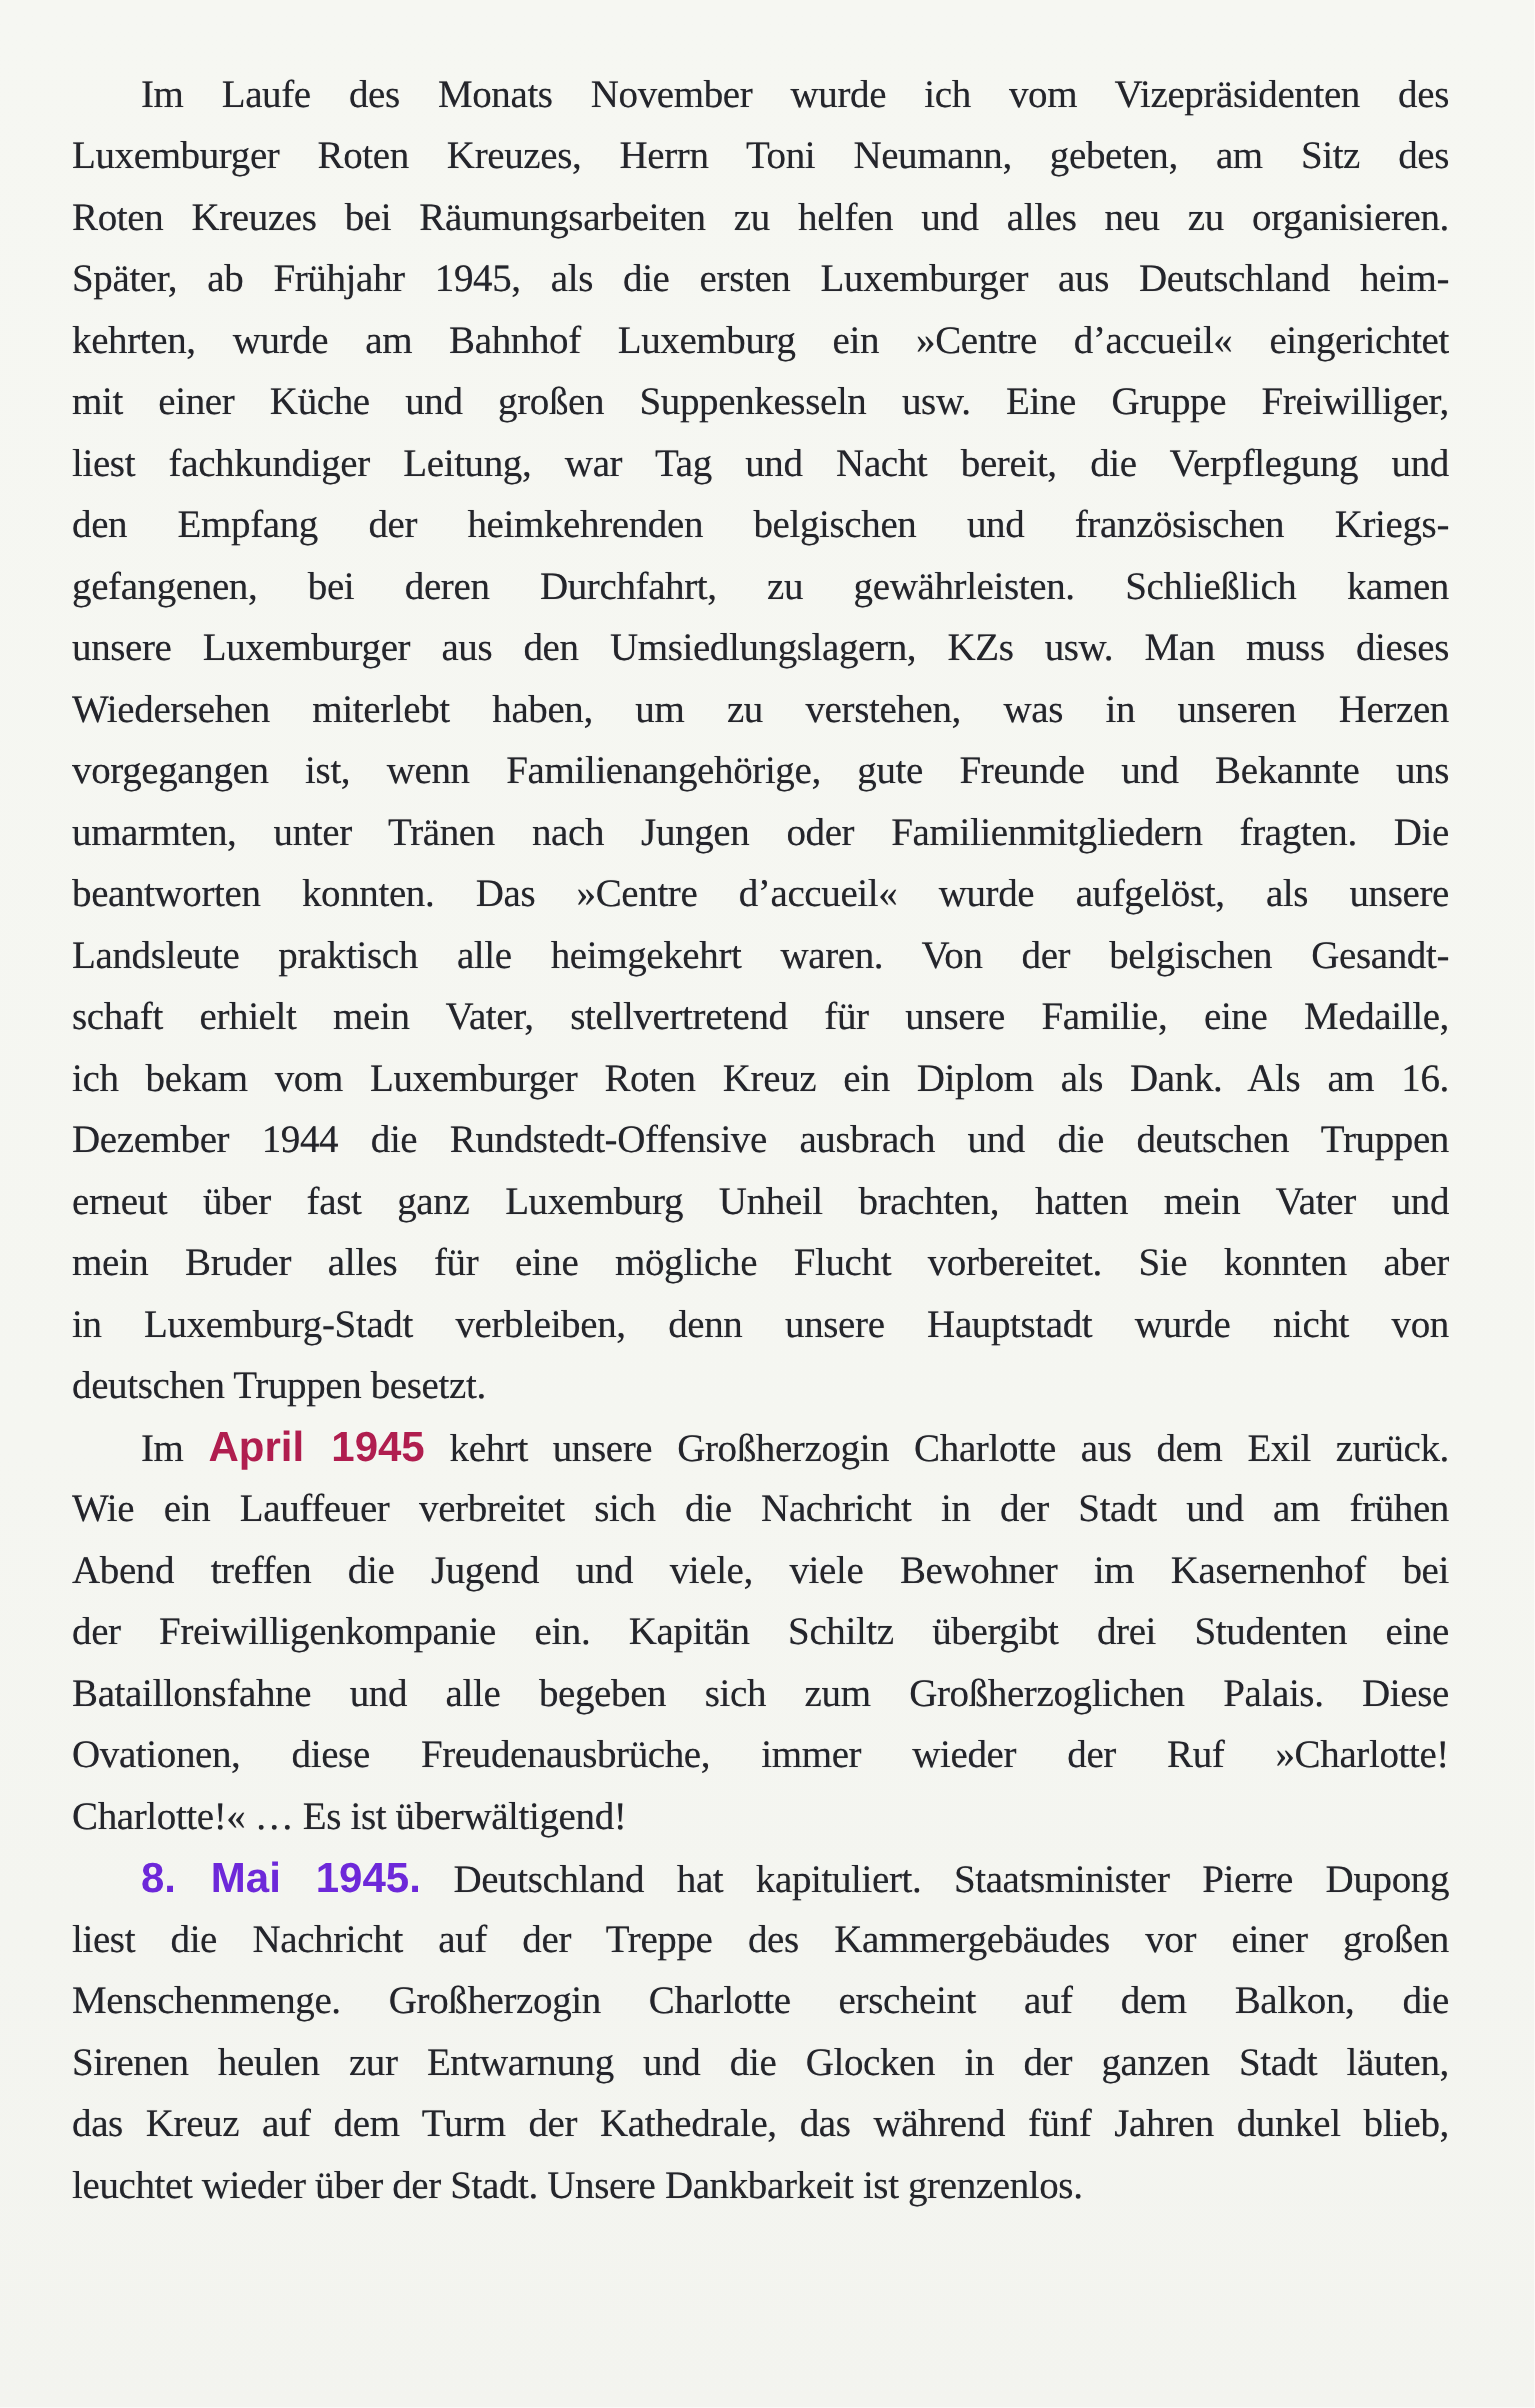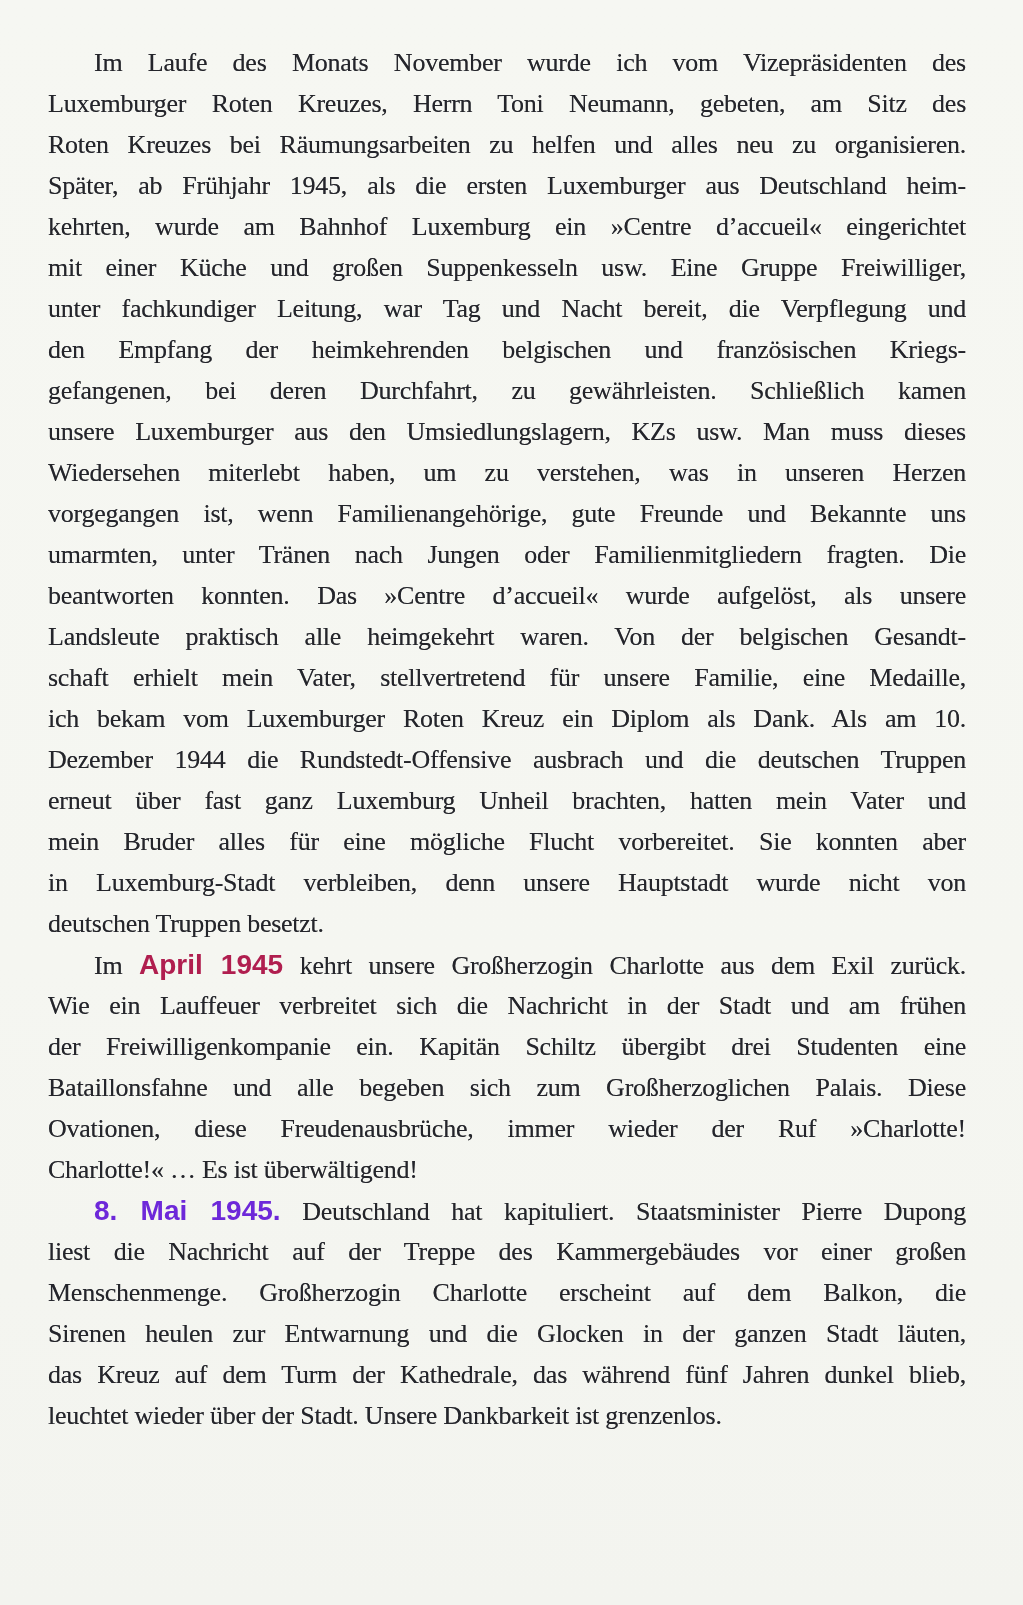--- a/index.html
+++ b/index.html
@@ -54,40 +54,41 @@
 <body>
 
 <div class="page" style="color: rgb(36, 37, 43);">
     <div class="paragraph">
       <div class="line indent"><span class="plain">Im Laufe des Monats November wurde ich vom Vizepräsidenten des</span></div>
       <div class="line"><span class="plain">Luxemburger Roten Kreuzes, Herrn Toni Neumann, gebeten, am Sitz des</span></div>
       <div class="line"><span class="plain">Roten Kreuzes bei Räumungsarbeiten zu helfen und alles neu zu organisieren.</span></div>
       <div class="line"><span class="plain">Später, ab Frühjahr 1945, als die ersten Luxemburger aus Deutschland heim-</span></div>
       <div class="line"><span class="plain">kehrten, wurde am Bahnhof Luxemburg ein »Centre d’accueil« eingerichtet</span></div>
       <div class="line"><span class="plain">mit einer Küche und großen Suppenkesseln usw. Eine Gruppe Freiwilliger,</span></div>
-      <div class="line"><span class="plain">unter fachkundiger Leitung, war Tag und Nacht bereit, die Verpflegung und</span></div>
+      <div class="line"><span class="plain">liest fachkundiger Leitung, war Tag und Nacht bereit, die Verpflegung und</span></div>
       <div class="line"><span class="plain">den Empfang der heimkehrenden belgischen und französischen Kriegs-</span></div>
       <div class="line"><span class="plain">gefangenen, bei deren Durchfahrt, zu gewährleisten. Schließlich kamen</span></div>
       <div class="line"><span class="plain">unsere Luxemburger aus den Umsiedlungslagern, KZs usw. Man muss dieses</span></div>
       <div class="line"><span class="plain">Wiedersehen miterlebt haben, um zu verstehen, was in unseren Herzen</span></div>
       <div class="line"><span class="plain">vorgegangen ist, wenn Familienangehörige, gute Freunde und Bekannte uns</span></div>
       <div class="line"><span class="plain">umarmten, unter Tränen nach Jungen oder Familienmitgliedern fragten. Die</span></div>
       <div class="line"><span class="plain">beantworten konnten. Das »Centre d’accueil« wurde aufgelöst, als unsere</span></div>
       <div class="line"><span class="plain">Landsleute praktisch alle heimgekehrt waren. Von der belgischen Gesandt-</span></div>
       <div class="line"><span class="plain">schaft erhielt mein Vater, stellvertretend für unsere Familie, eine Medaille,</span></div>
-      <div class="line"><span class="plain">ich bekam vom Luxemburger Roten Kreuz ein Diplom als Dank. Als am 10.</span></div>
+      <div class="line"><span class="plain">ich bekam vom Luxemburger Roten Kreuz ein Diplom als Dank. Als am 16.</span></div>
       <div class="line"><span class="plain">Dezember 1944 die Rundstedt-Offensive ausbrach und die deutschen Truppen</span></div>
       <div class="line"><span class="plain">erneut über fast ganz Luxemburg Unheil brachten, hatten mein Vater und</span></div>
       <div class="line"><span class="plain">mein Bruder alles für eine mögliche Flucht vorbereitet. Sie konnten aber</span></div>
       <div class="line"><span class="plain">in Luxemburg-Stadt verbleiben, denn unsere Hauptstadt wurde nicht von</span></div>
       <div class="line flush"><span class="plain">deutschen Truppen besetzt.</span></div>
     </div>
     <div class="paragraph">
       <div class="line indent"><span class="plain">Im </span><span class="accent" style="color: rgb(176, 30, 79);">April 1945</span><span class="plain"> kehrt unsere Großherzogin Charlotte aus dem Exil zurück.</span></div>
       <div class="line"><span class="plain">Wie ein Lauffeuer verbreitet sich die Nachricht in der Stadt und am frühen</span></div>
+      <div class="line"><span class="plain">Abend treffen die Jugend und viele, viele Bewohner im Kasernenhof bei</span></div>
       <div class="line"><span class="plain">der Freiwilligenkompanie ein. Kapitän Schiltz übergibt drei Studenten eine</span></div>
       <div class="line"><span class="plain">Bataillonsfahne und alle begeben sich zum Großherzoglichen Palais. Diese</span></div>
       <div class="line"><span class="plain">Ovationen, diese Freudenausbrüche, immer wieder der Ruf »Charlotte!</span></div>
       <div class="line flush"><span class="plain">Charlotte!« … Es ist überwältigend!</span></div>
     </div>
     <div class="paragraph">
       <div class="line indent"><span class="accent" style="color: #6d28d9;">8. Mai 1945.</span><span class="plain"> Deutschland hat kapituliert. Staatsminister Pierre Dupong</span></div>
       <div class="line"><span class="plain">liest die Nachricht auf der Treppe des Kammergebäudes vor einer großen</span></div>
       <div class="line"><span class="plain">Menschenmenge. Großherzogin Charlotte erscheint auf dem Balkon, die</span></div>
       <div class="line"><span class="plain">Sirenen heulen zur Entwarnung und die Glocken in der ganzen Stadt läuten,</span></div>

